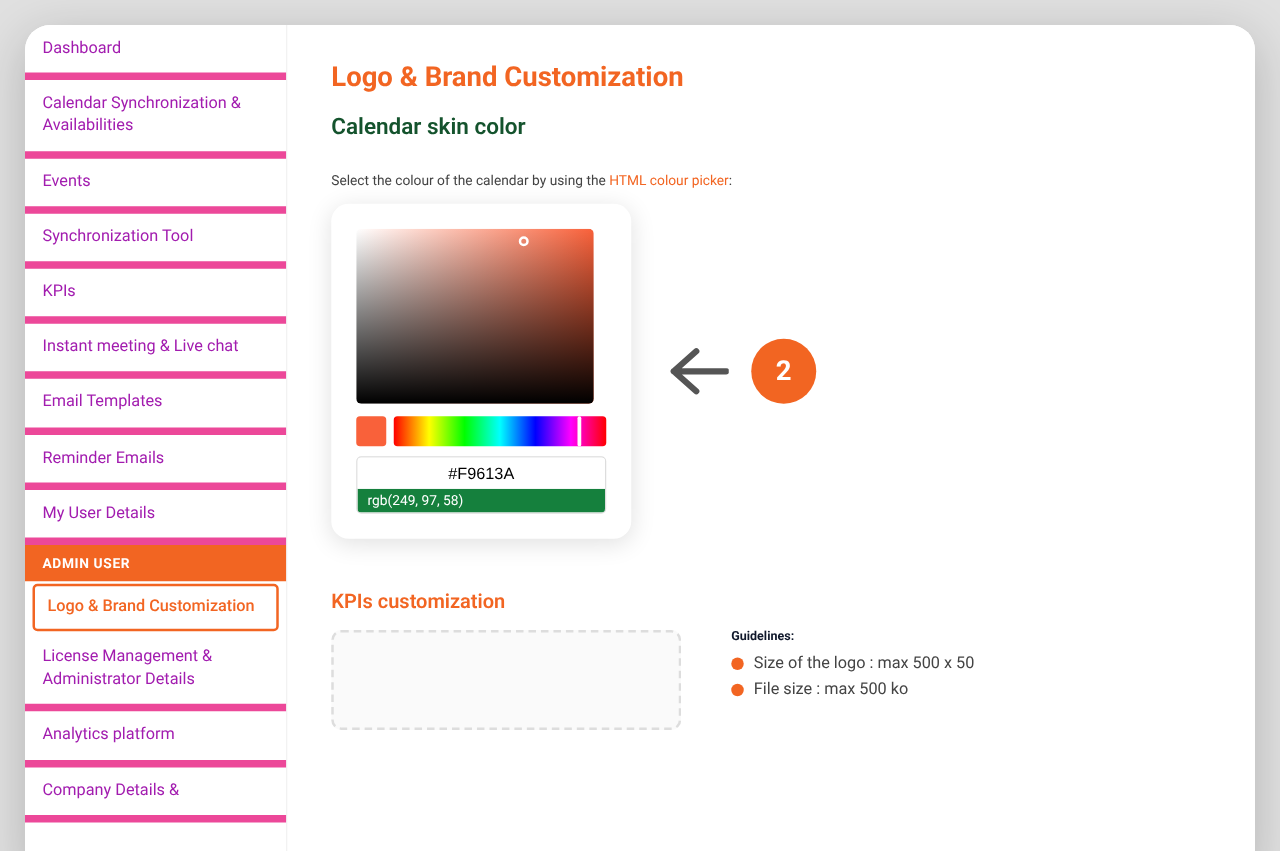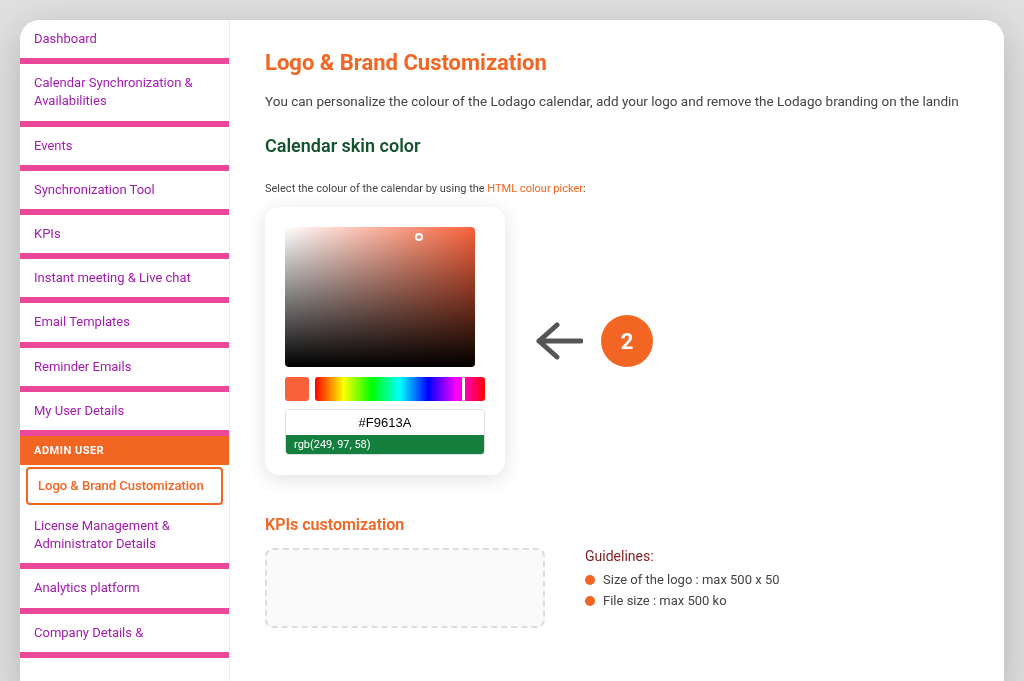--- a/index.html
+++ b/index.html
@@ -212,23 +212,23 @@
       width: 280px;
       height: 80px;
       border: 2px dashed #ddd;
       border-radius: 8px;
       background: #fafafa;
     }
     .guidelines-box {
       flex: 1;
     }
     .guidelines-title {
-      font-weight: 400;
-      font-size: 14px;
-      color: #7f1d1d;
+      font-weight: 700;
+      font-size: 10px;
+      color: #0f172a;
       margin-bottom: 8px;
     }
     .guideline-item {
       display: flex;
       align-items: center;
       gap: 8px;
       font-size: 13px;
       color: #444;
       margin-bottom: 6px;
     }
@@ -257,21 +257,20 @@
     <div class="sidebar-item">My User Details</div>
     <div class="sidebar-section-header">ADMIN USER</div>
     <div class="sidebar-item active">Logo &amp; Brand Customization</div>
     <div class="sidebar-item">License Management &amp; Administrator Details</div>
     <div class="sidebar-item">Analytics platform</div>
     <div class="sidebar-item">Company Details &amp;</div>
   </div>
 
   <div class="main-content">
     <h1 class="page-title">Logo &amp; Brand Customization</h1>
-    <p class="page-description">You can personalize the colour of the Lodago calendar, add your logo and remove the Lodago branding on the landin</p>
 
     <h2 class="section-title">Calendar skin color</h2>
 
     <p class="color-picker-instruction">
       <span>Select the colour of the calendar by using the </span><a href="#">HTML colour picker</a><span>:</span>
     </p>
 
     <div class="color-picker-area">
       <div class="color-picker-card">
         <div class="color-gradient-canvas">

